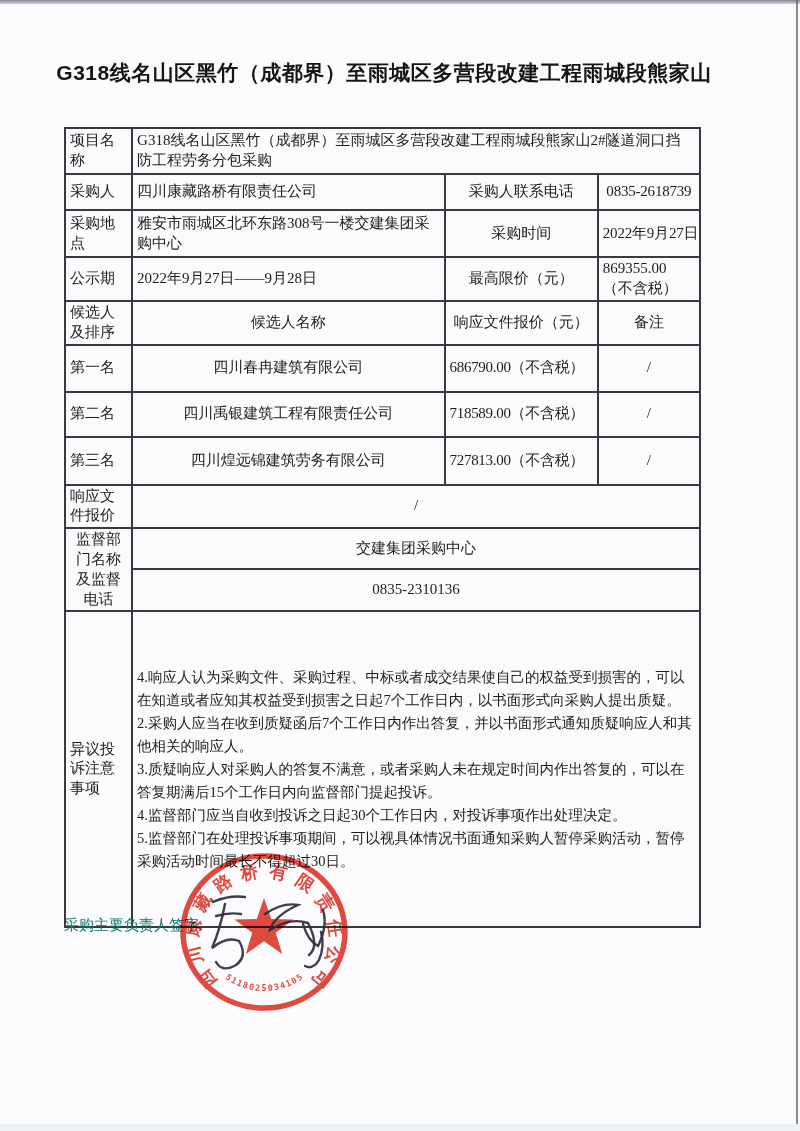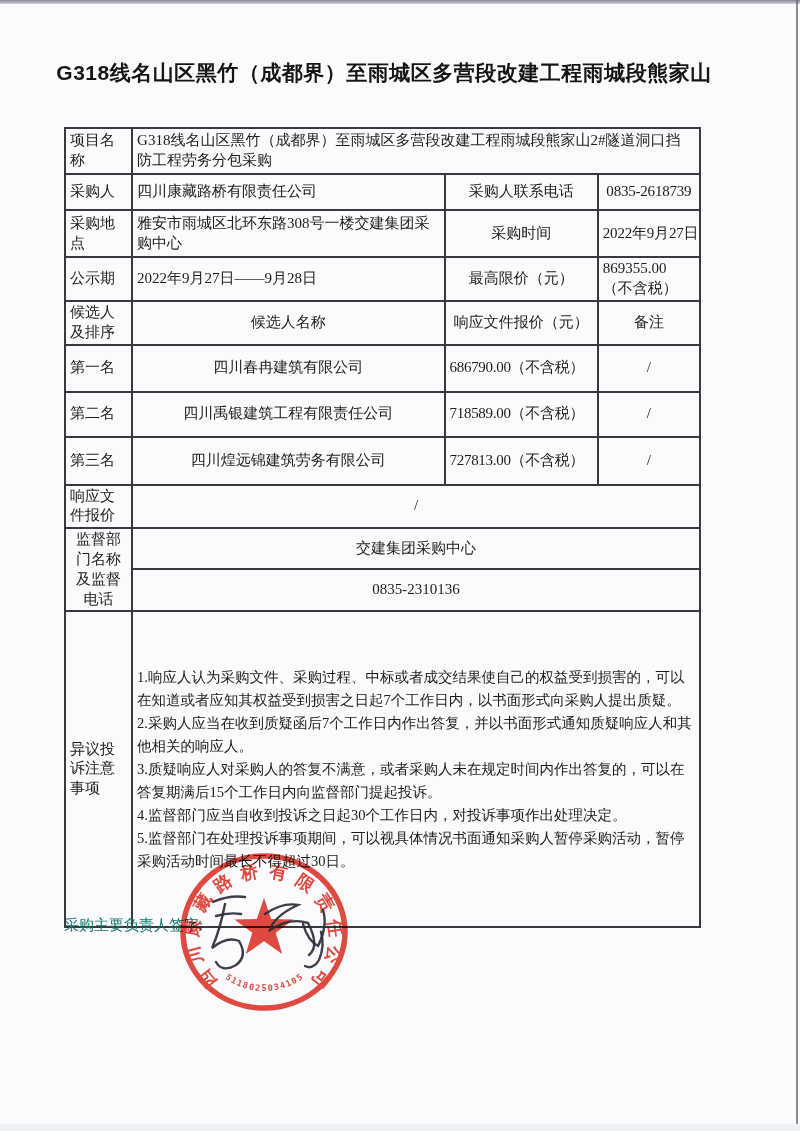--- a/index.html
+++ b/index.html
@@ -125,21 +125,21 @@
   <tr class="r10a">
     <td rowspan="2" class="lbl sup-lbl">监督部门名称及监督电话</td>
     <td colspan="3" class="ctr">交建集团采购中心</td>
   </tr>
   <tr class="r10b">
     <td colspan="3" class="ctr">0835-2310136</td>
   </tr>
   <tr class="r11">
     <td class="lbl">异议投诉注意事项</td>
     <td colspan="3" class="obj-cell">
-      <p>1.响应人认为采购文件、采购过程、中标或者成交结果使自己的权益受到损害的，可以在知道或者应知其权益受到损害之日起7个工作日内，以书面形式向采购人提出质疑。</p>
+      <p>4.响应人认为采购文件、采购过程、中标或者成交结果使自己的权益受到损害的，可以在知道或者应知其权益受到损害之日起7个工作日内，以书面形式向采购人提出质疑。</p>
       <p>2.采购人应当在收到质疑函后7个工作日内作出答复，并以书面形式通知质疑响应人和其他相关的响应人。</p>
       <p>3.质疑响应人对采购人的答复不满意，或者采购人未在规定时间内作出答复的，可以在答复期满后15个工作日内向监督部门提起投诉。</p>
       <p>4.监督部门应当自收到投诉之日起30个工作日内，对投诉事项作出处理决定。</p>
       <p>5.监督部门在处理投诉事项期间，可以视具体情况书面通知采购人暂停采购活动，暂停采购活动时间最长不得超过30日。</p>
     </td>
   </tr>
 </tbody>
   </table>
 
 <div class="sign-label">采购主要负责人签字:</div>

